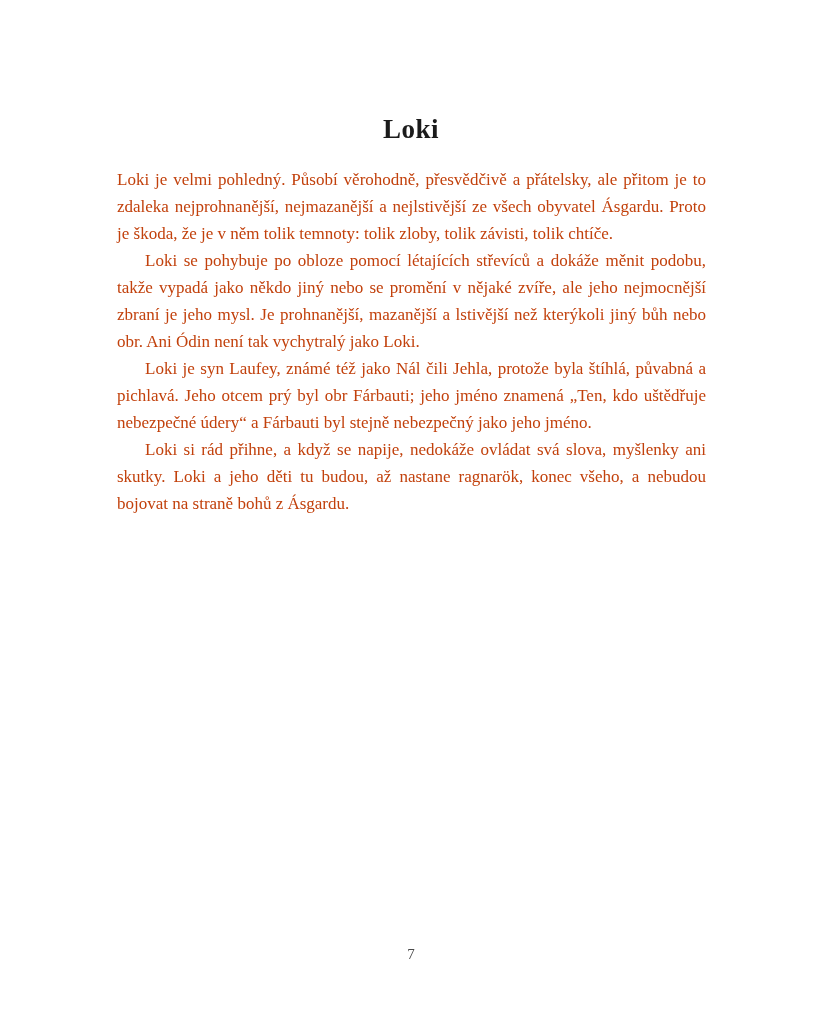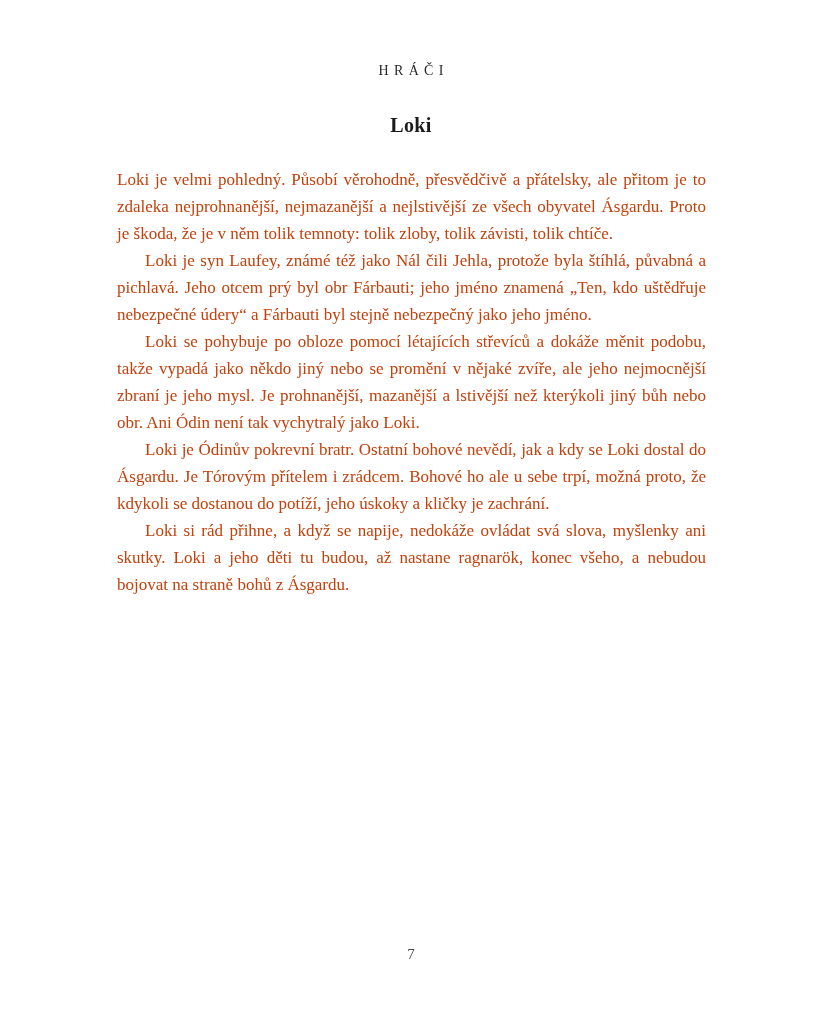--- a/index.html
+++ b/index.html
@@ -26,21 +26,21 @@
     letter-spacing: 0.38em;
     text-indent: 0.38em; 
     color: #2a2a2a;
   }
   .chapter-title {
     position: absolute;
     top: 114px;
     left: 0;
     width: 100%;
     text-align: center;
-    font-size: 20px;
+    font-size: 27px;
     font-weight: bold;
     letter-spacing: 0.02em;
     color: #1b1b1b;
   }
   .body-text {
     position: absolute;
     top: 166px;
     left: 117px;
     width: 589px;
     font-size: 17px;
@@ -63,27 +63,25 @@
     text-align: center;
     font-size: 15px;
     color: #4a4a4a;
   }
 </style>
 </head>
 <body>
 
 <div class="page">
 
-  <div class="running-header">HRÁČI</div>
 
   <h1 class="chapter-title" style="margin:0;">Loki</h1>
 
   <div class="body-text">
     <p>Loki je velmi pohledný. Působí věrohodně, přesvědčivě a přátelsky, ale přitom je to zdaleka nejprohnanější, nejmazanější a nejlstivější ze všech obyvatel Ásgardu. Proto je škoda, že je v něm tolik temnoty: tolik zloby, tolik závisti, tolik chtíče.</p>
+    <p class="indent">Loki se pohybuje po obloze pomocí létajících střevíců a dokáže měnit podobu, takže vypadá jako někdo jiný nebo se promění v nějaké zvíře, ale jeho nejmocnější zbraní je jeho mysl. Je prohnanější, mazanější a lstivější než kterýkoli jiný bůh nebo obr. Ani Ódin není tak vychytralý jako Loki.</p>
     <p class="indent">Loki je syn Laufey, známé též jako Nál čili Jehla, protože byla štíhlá, půvabná a pichlavá. Jeho otcem prý byl obr Fárbauti; jeho jméno znamená „Ten, kdo uštědřuje nebezpečné údery“ a Fárbauti byl stejně nebezpečný jako jeho jméno.</p>
-    <p class="indent">Loki se pohybuje po obloze pomocí létajících střevíců a dokáže měnit podobu, takže vypadá jako někdo jiný nebo se promění v nějaké zvíře, ale jeho nejmocnější zbraní je jeho mysl. Je prohnanější, mazanější a lstivější než kterýkoli jiný bůh nebo obr. Ani Ódin není tak vychytralý jako Loki.</p>
-    <p class="indent">Loki je Ódinův pokrevní bratr. Ostatní bohové nevědí, jak a kdy se Loki dostal do Ásgardu. Je Tórovým přítelem i zrádcem. Bohové ho ale u sebe trpí, možná proto, že kdykoli se dostanou do potíží, jeho úskoky a kličky je zachrání.</p>
     <p class="indent">Loki si rád přihne, a když se napije, nedokáže ovládat svá slova, myšlenky ani skutky. Loki a jeho děti tu budou, až nastane ragnarök, konec všeho, a nebudou bojovat na straně bohů z Ásgardu.</p>
   </div>
 
   <div class="page-number">7</div>
 
 </div>
 
 </body></html>

